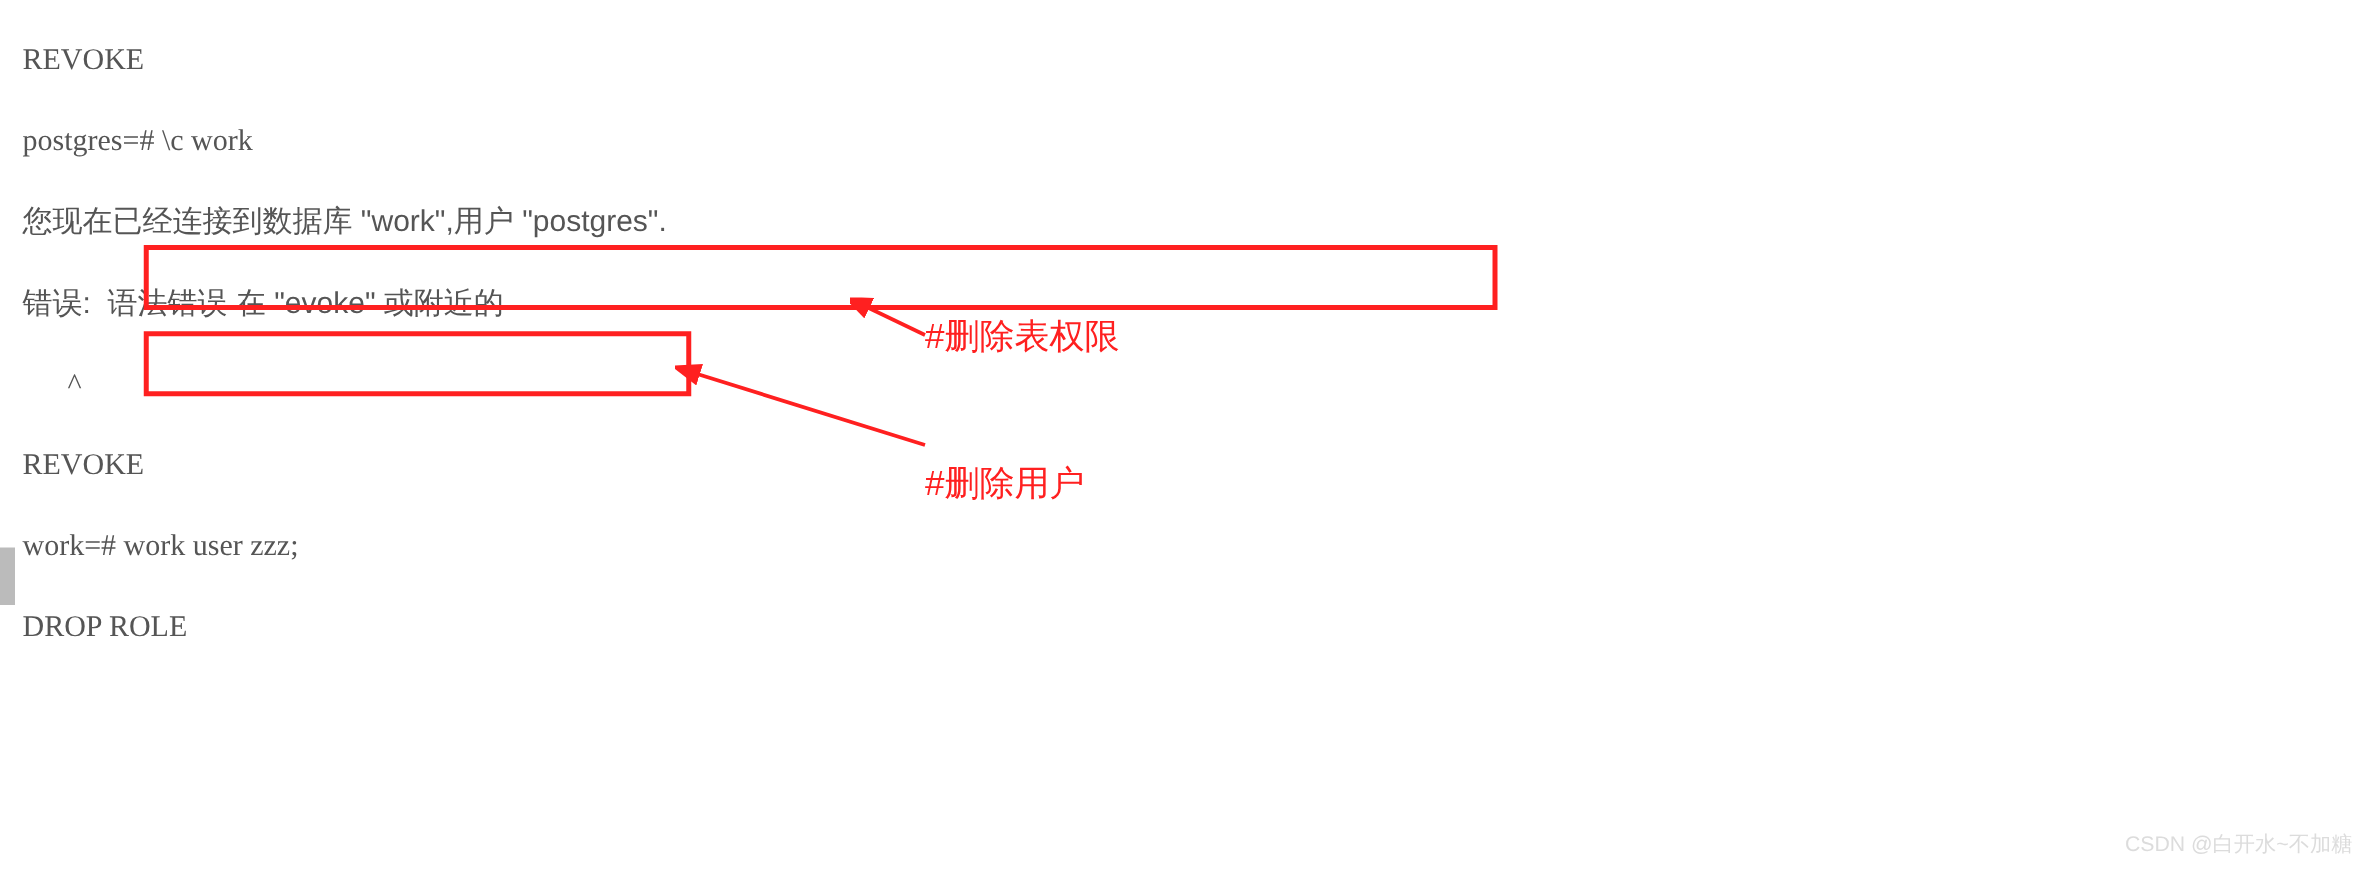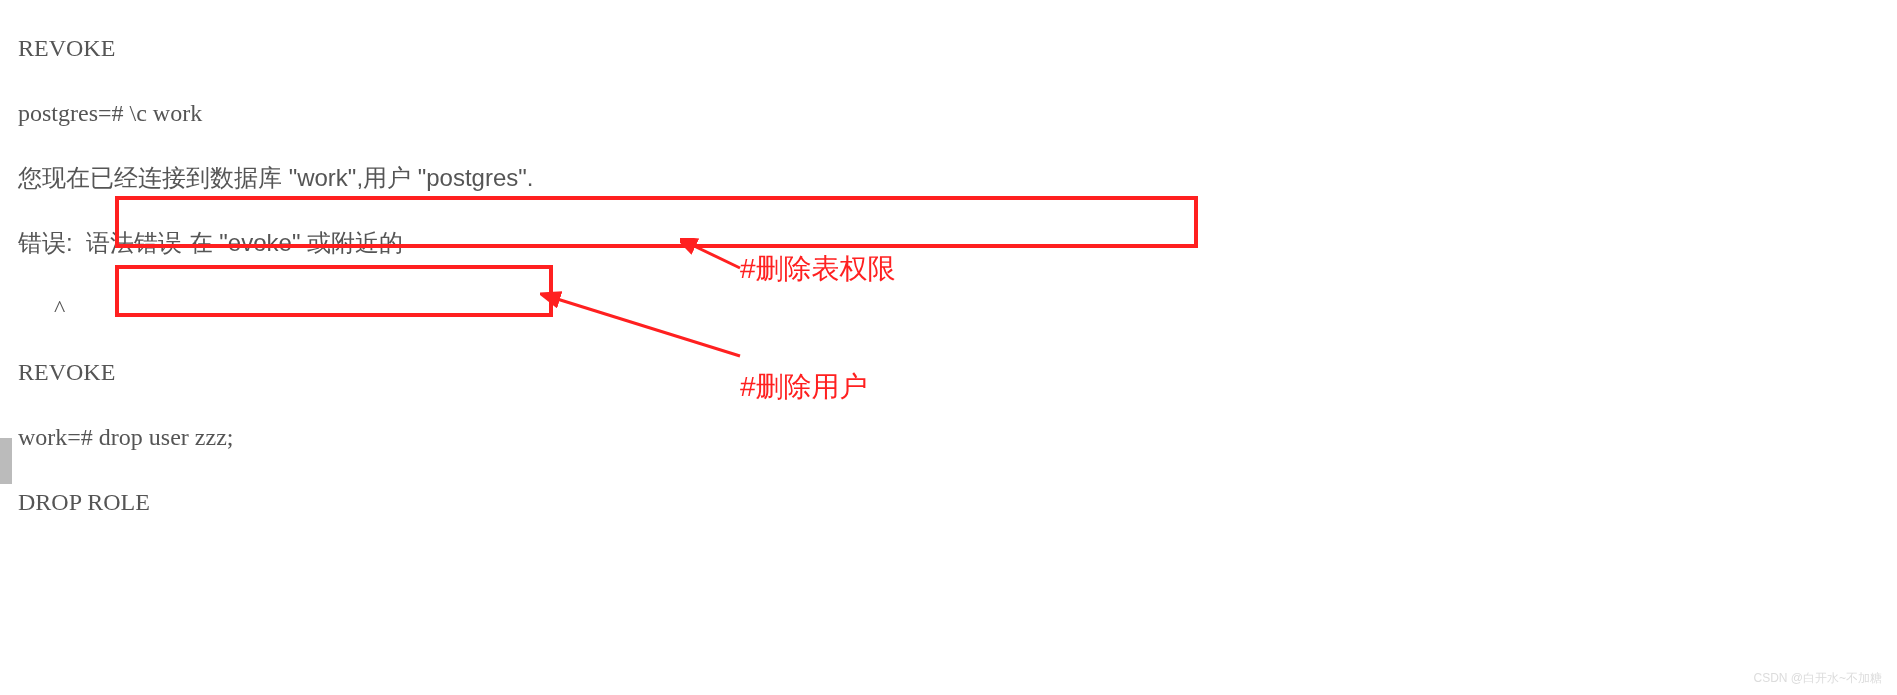--- a/index.html
+++ b/index.html
@@ -42,21 +42,21 @@
     .arrow-svg {
       position: absolute;
       pointer-events: none;
     }
     .watermark {
       position: absolute;
       right: 15px;
       bottom: 8px;
       color: #dcdcdc;
       font-family: "Microsoft YaHei", sans-serif;
-      font-size: 12px;
+      font-size: 17px;
     }
     .side-tab {
       position: absolute;
       left: 0;
       top: 438px;
       width: 12px;
       height: 46px;
       background: #bbbbbb;
     }
   </style>
@@ -65,21 +65,21 @@
 
 <div class="side-tab"></div>
 
 <div class="terminal">
 <span class="line">REVOKE</span>
 <span class="line">postgres=# \c work</span>
 <span class="line cjk">您现在已经连接到数据库 "work",用户 "postgres".</span>
 <span class="line cjk">错误:  语法错误 在 "evoke" 或附近的</span>
 <span class="line">      ^</span>
 <span class="line">REVOKE</span>
-<span class="line"><span>work=# </span><span>drop user zzz;</span></span>
+<span class="line"><span>work=# </span><span>work user zzz;</span></span>
 <span class="line">DROP ROLE</span>
 
 
 
 
 
 <span class="line"></span>
 
 </div>
 

